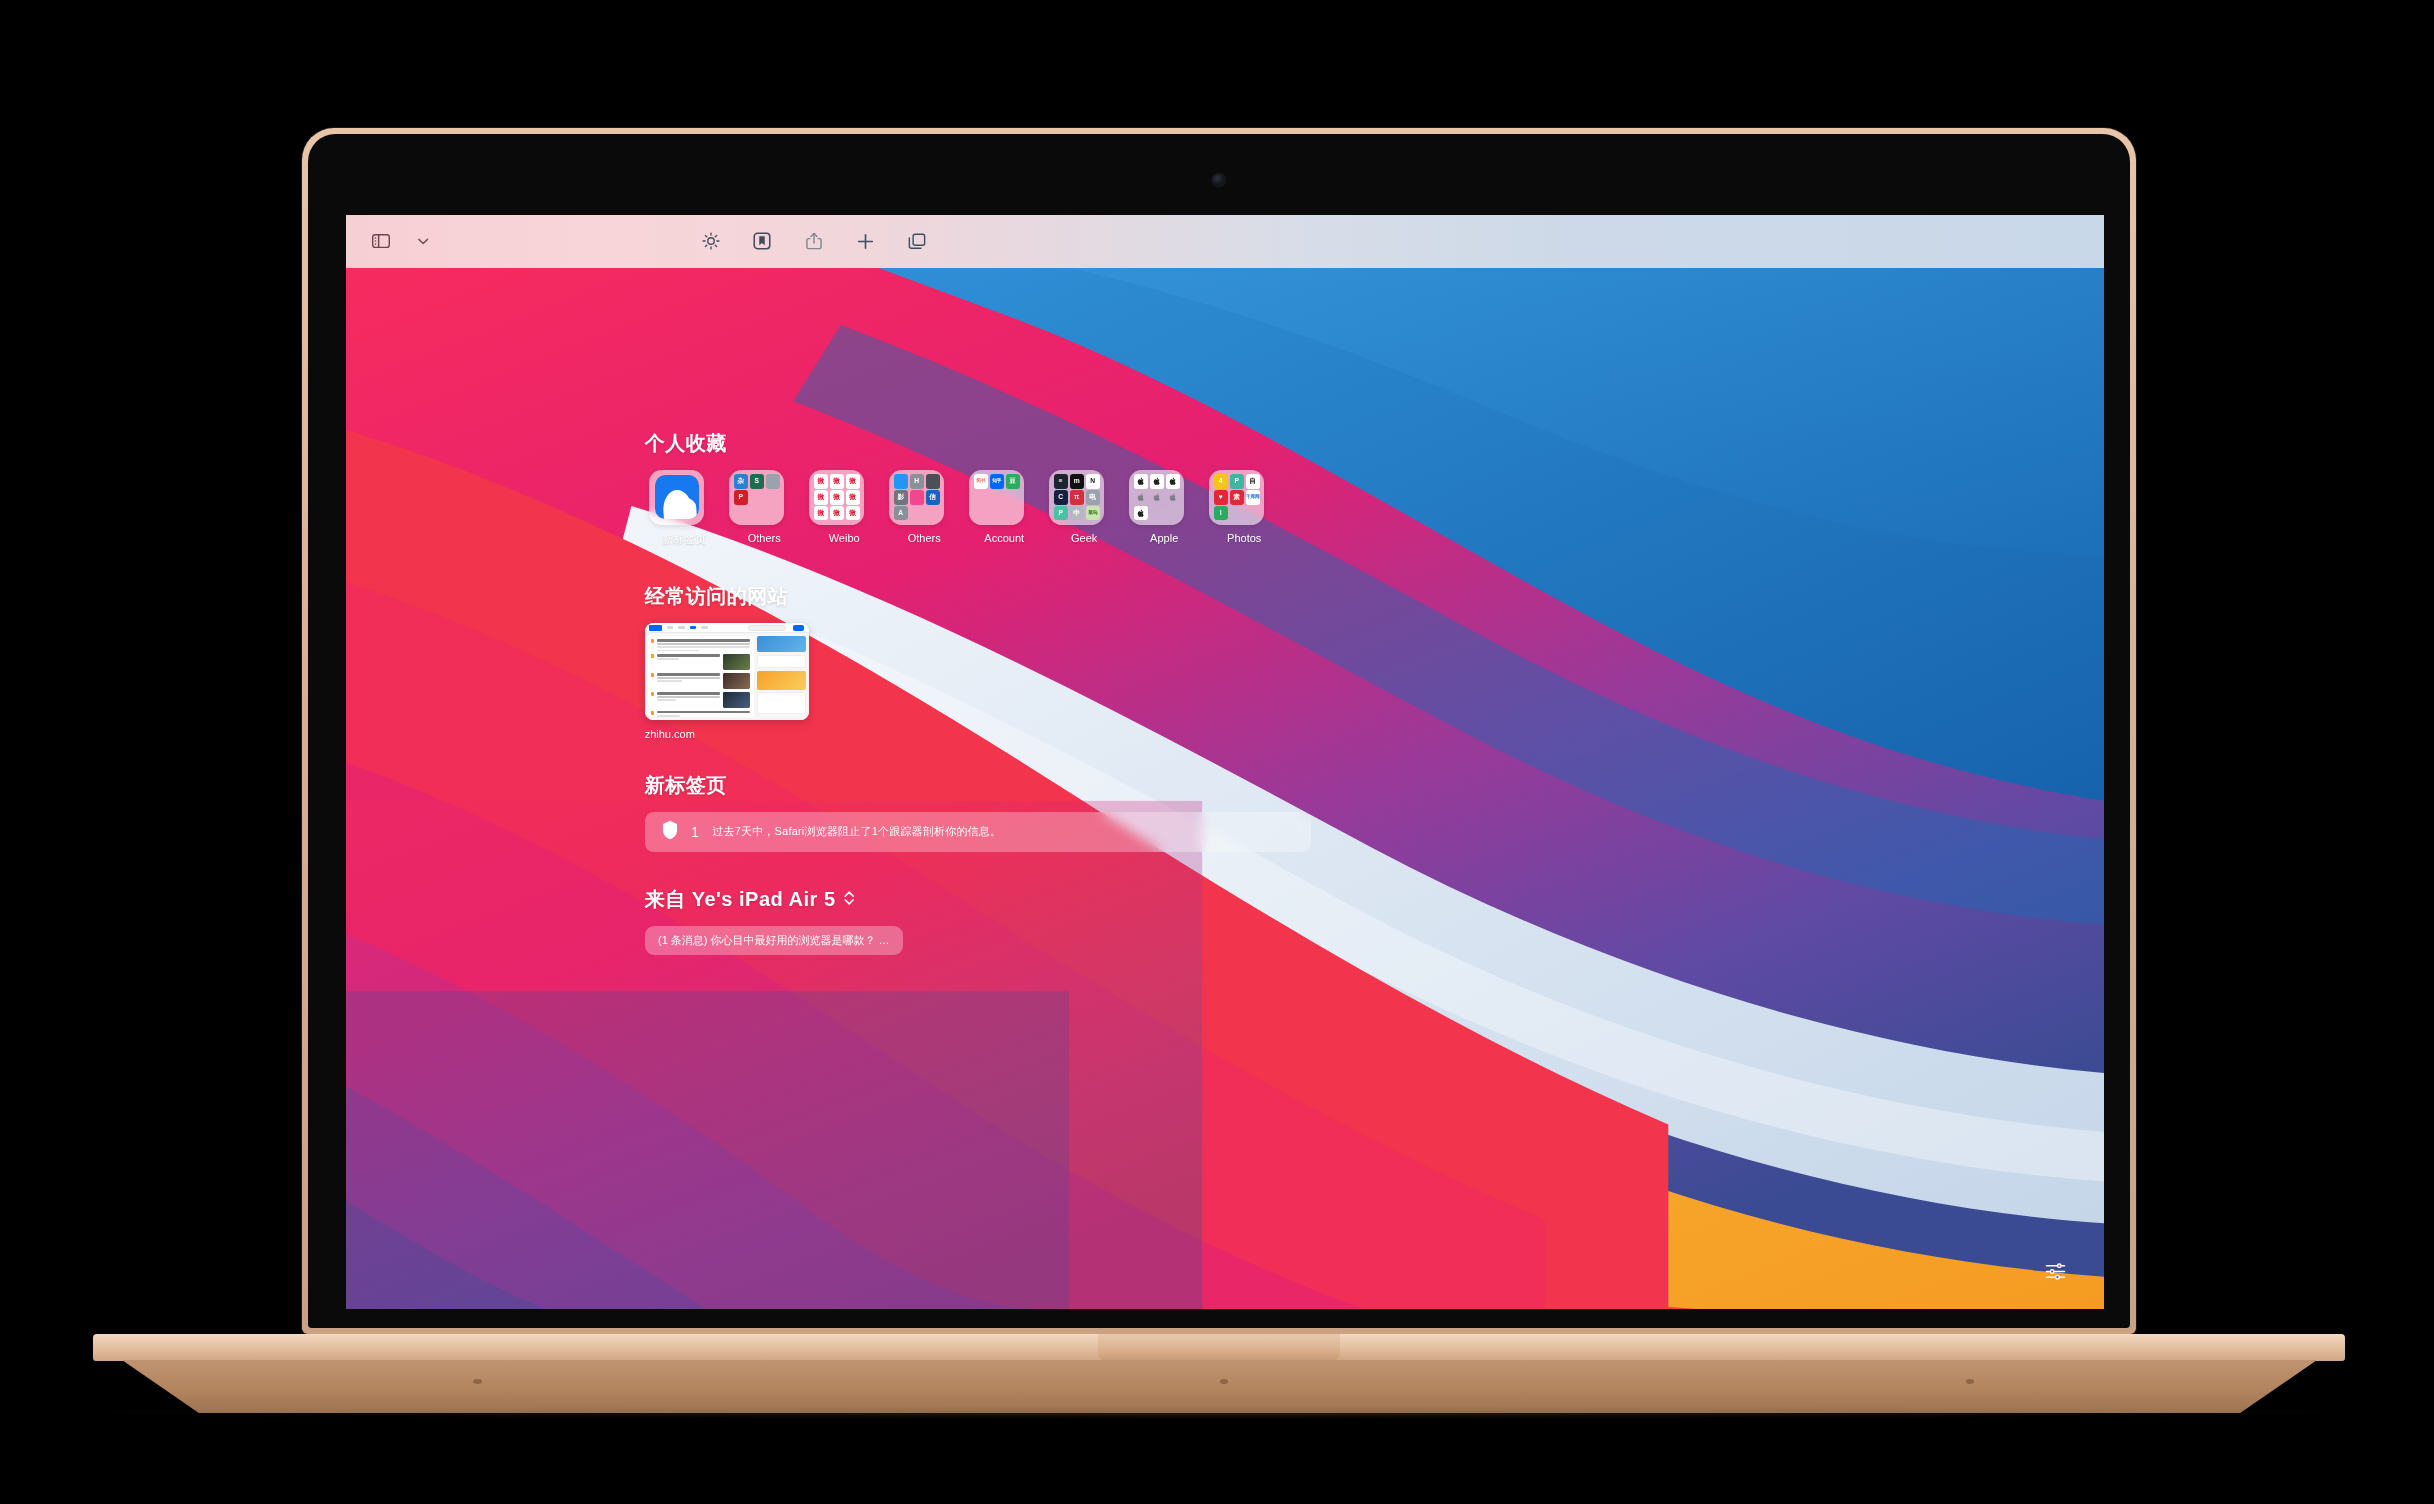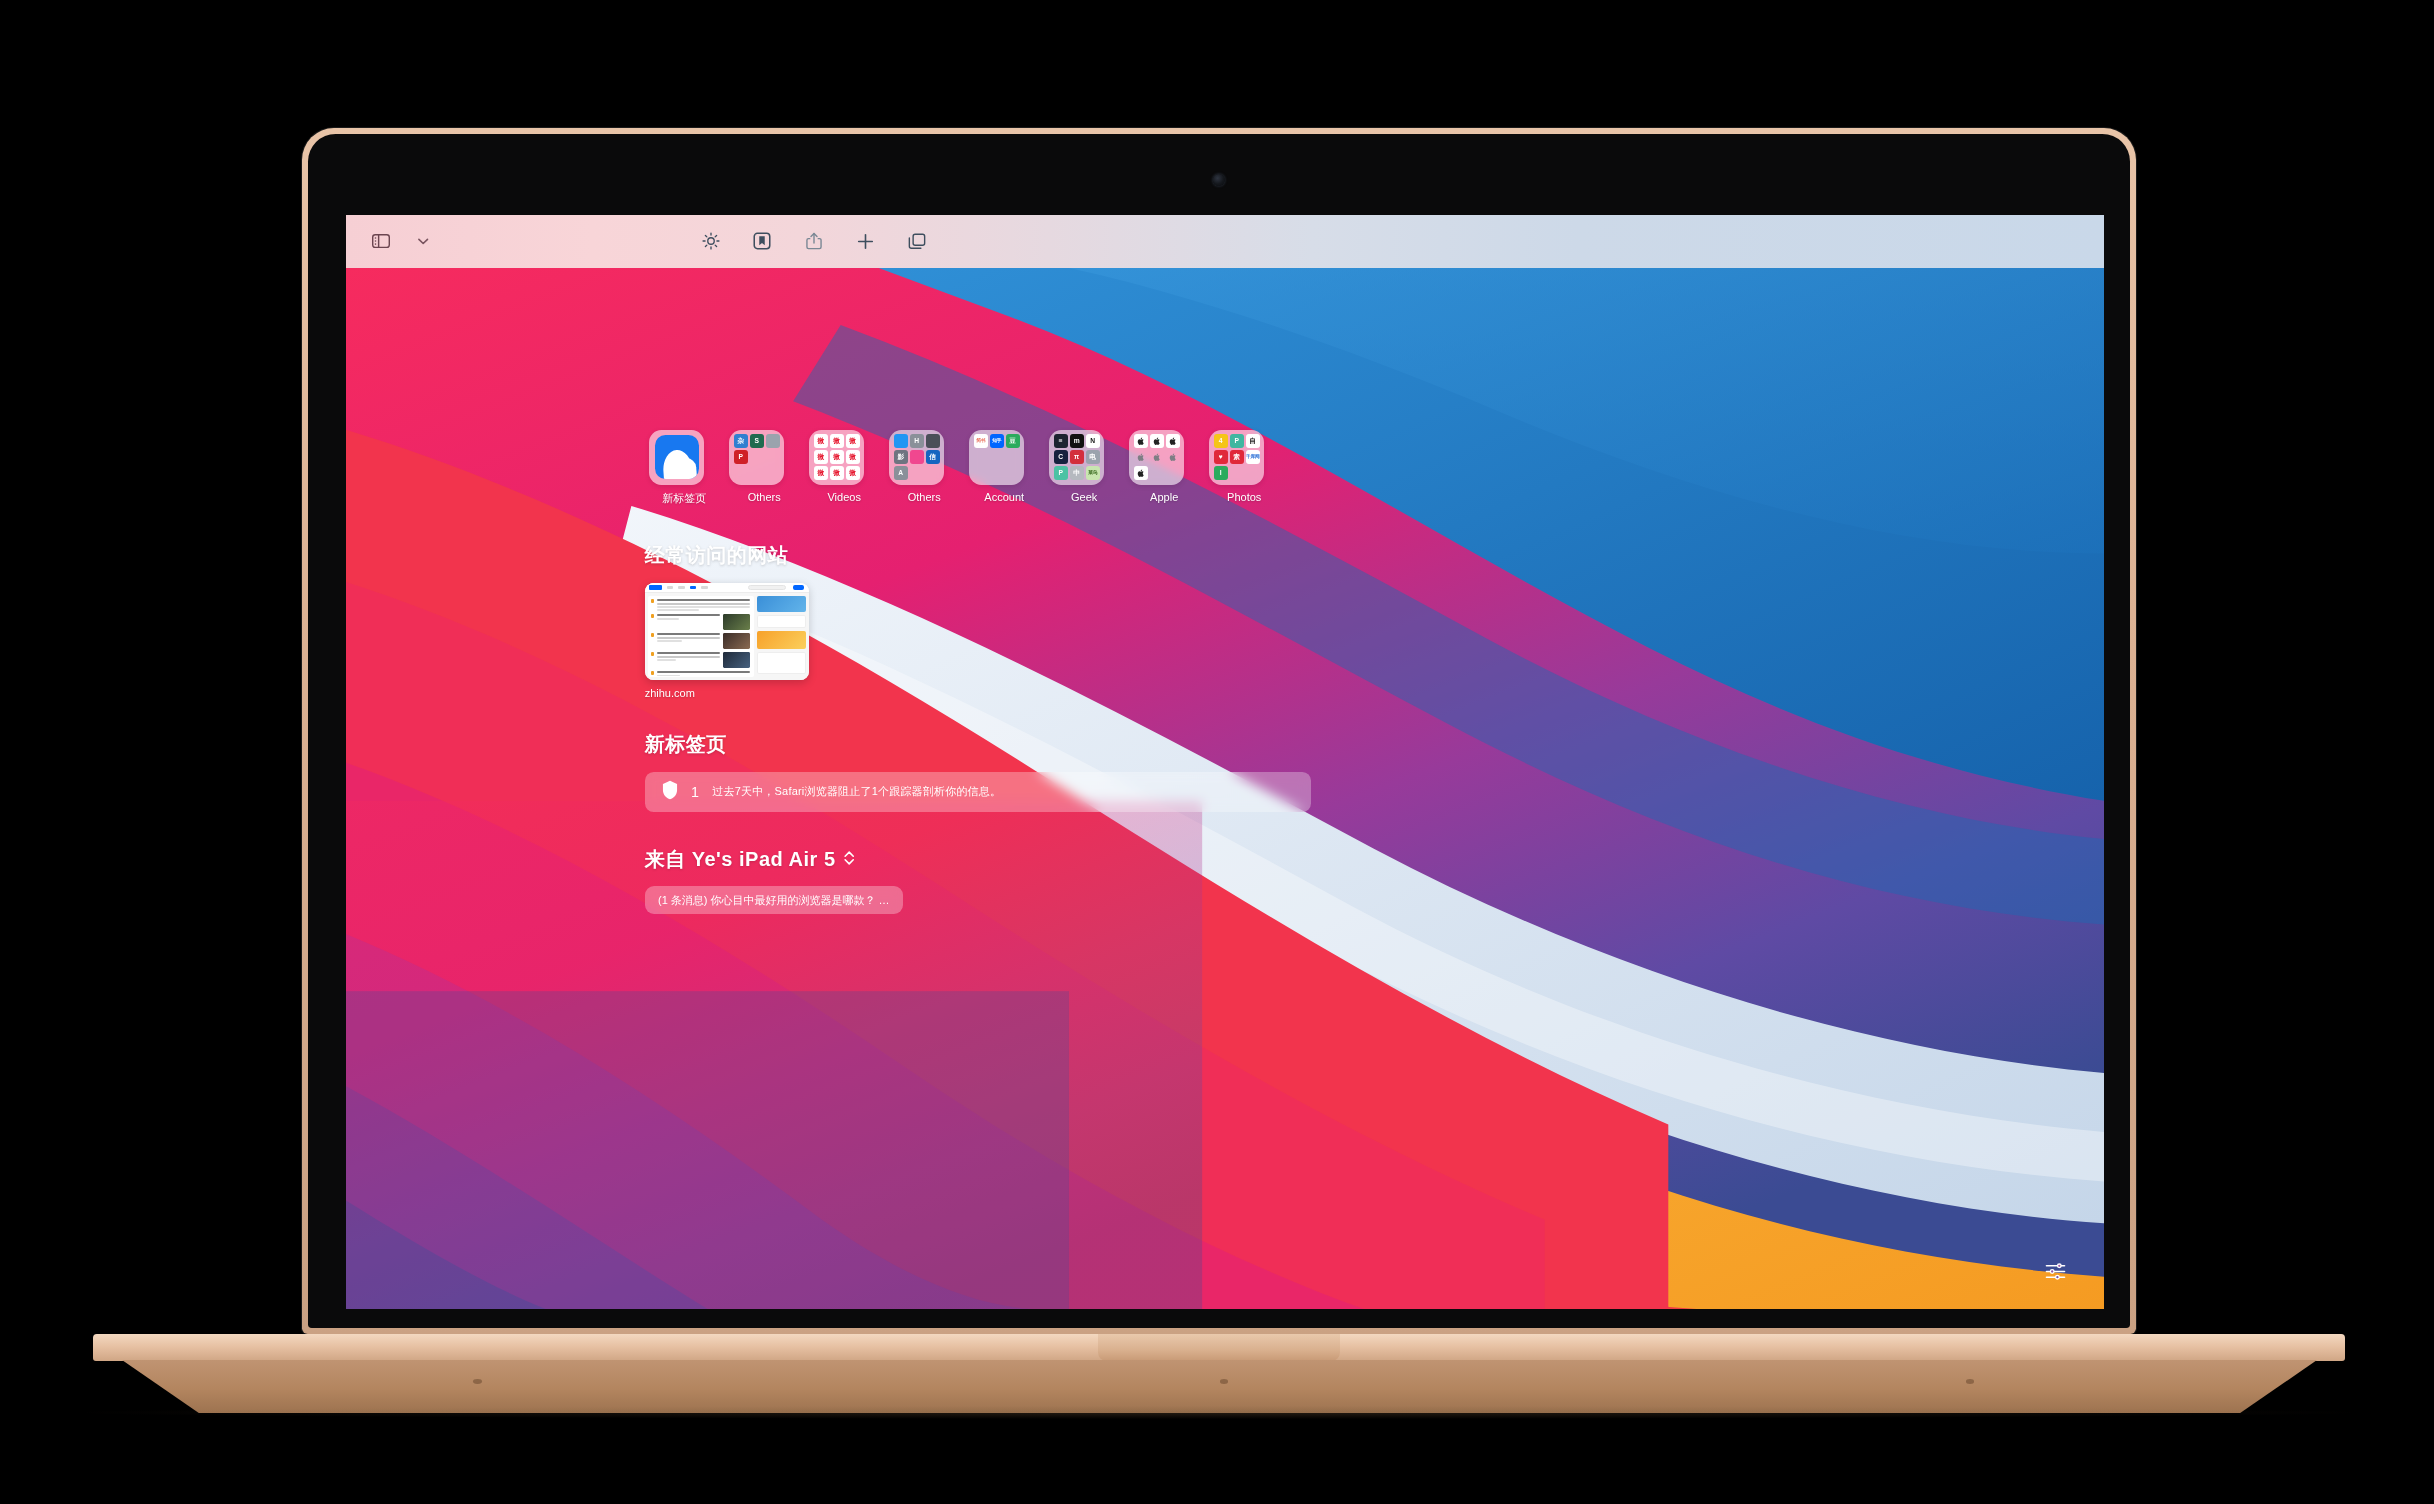--- a/index.html
+++ b/index.html
@@ -429,20 +429,21 @@
             <path d="M0,980 C80,1030 150,1070 210,1094 L0,1094 Z" fill="#4d4a96" opacity=".6"></path>
 
             <rect x="0" y="560" width="900" height="534" fill="url(#gPinkBase)" opacity=".30"></rect>
             <rect x="0" y="760" width="760" height="334" fill="#4e4896" opacity=".30"></rect>
           </svg>
         </div>
 
         <div id="startpage">
           <div class="sp-inner">
 
+            <div class="section-title">个人收藏</div>
             <div id="favorites-row">
                 <div class="fav-item">
                   <div class="fav-tile">
                     <div class="big-icon" style="background: rgb(24, 120, 240);">
                       <div class="bird"></div>
                     </div>
                   </div>
                   <div class="fav-label">新标签页</div>
                 </div>
                 <div class="fav-item">
@@ -468,21 +469,21 @@
                       <div class="mini-ic" style="background: rgb(255, 255, 255); color: rgb(230, 22, 45);">微</div>
                       <div class="mini-ic" style="background: rgb(255, 255, 255); color: rgb(230, 22, 45);">微</div>
                       <div class="mini-ic" style="background: rgb(255, 255, 255); color: rgb(230, 22, 45);">微</div>
                       <div class="mini-ic" style="background: rgb(255, 255, 255); color: rgb(230, 22, 45);">微</div>
                       <div class="mini-ic" style="background: rgb(255, 255, 255); color: rgb(230, 22, 45);">微</div>
                       <div class="mini-ic" style="background: rgb(255, 255, 255); color: rgb(230, 22, 45);">微</div>
                       <div class="mini-ic" style="background: rgb(255, 255, 255); color: rgb(230, 22, 45);">微</div>
                       <div class="mini-ic" style="background: rgb(255, 255, 255); color: rgb(230, 22, 45);">微</div>
                     </div>
                   </div>
-                  <div class="fav-label">Videos</div>
+                  <div class="fav-label">Weibo</div>
                 </div>
                 <div class="fav-item">
                   <div class="fav-tile">
                     <div class="mini-grid">
                       <div class="mini-ic" style="background: rgb(33, 150, 243); color: rgb(255, 255, 255);"></div>
                       <div class="mini-ic" style="background: rgb(138, 144, 153); color: rgb(255, 255, 255);">H</div>
                       <div class="mini-ic" style="background: rgb(74, 79, 88); color: rgb(255, 255, 255);"></div>
                       <div class="mini-ic" style="background: rgb(110, 116, 128); color: rgb(255, 255, 255);">影</div>
                       <div class="mini-ic" style="background: rgb(240, 71, 143); color: rgb(255, 255, 255);"></div>
                       <div class="mini-ic" style="background: rgb(21, 101, 192); color: rgb(255, 255, 255);">信</div>

